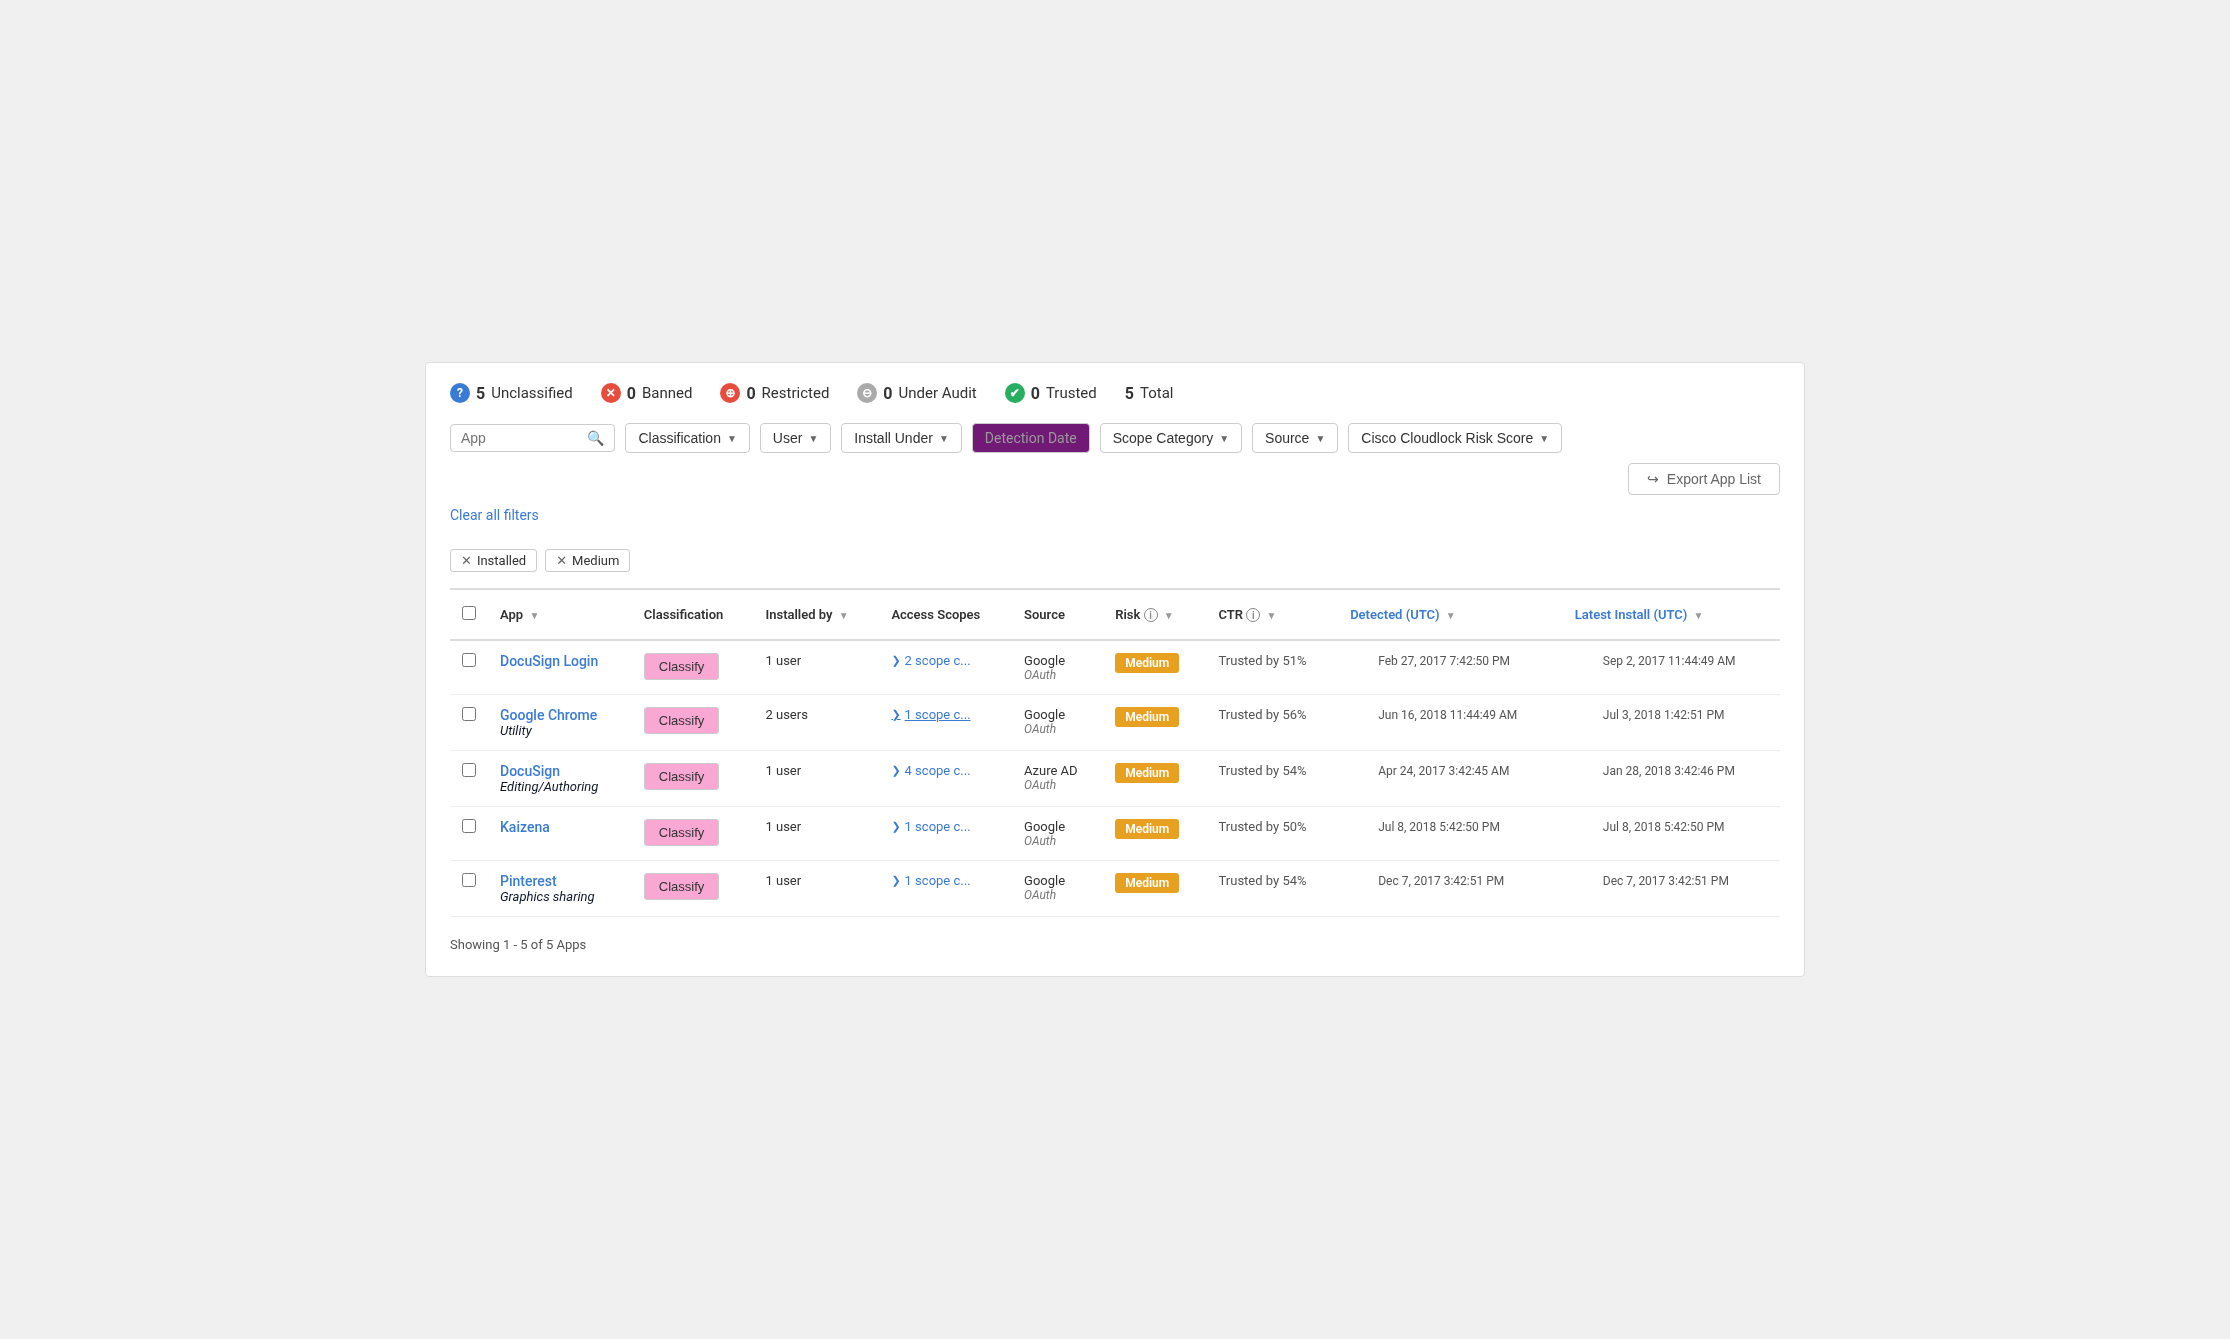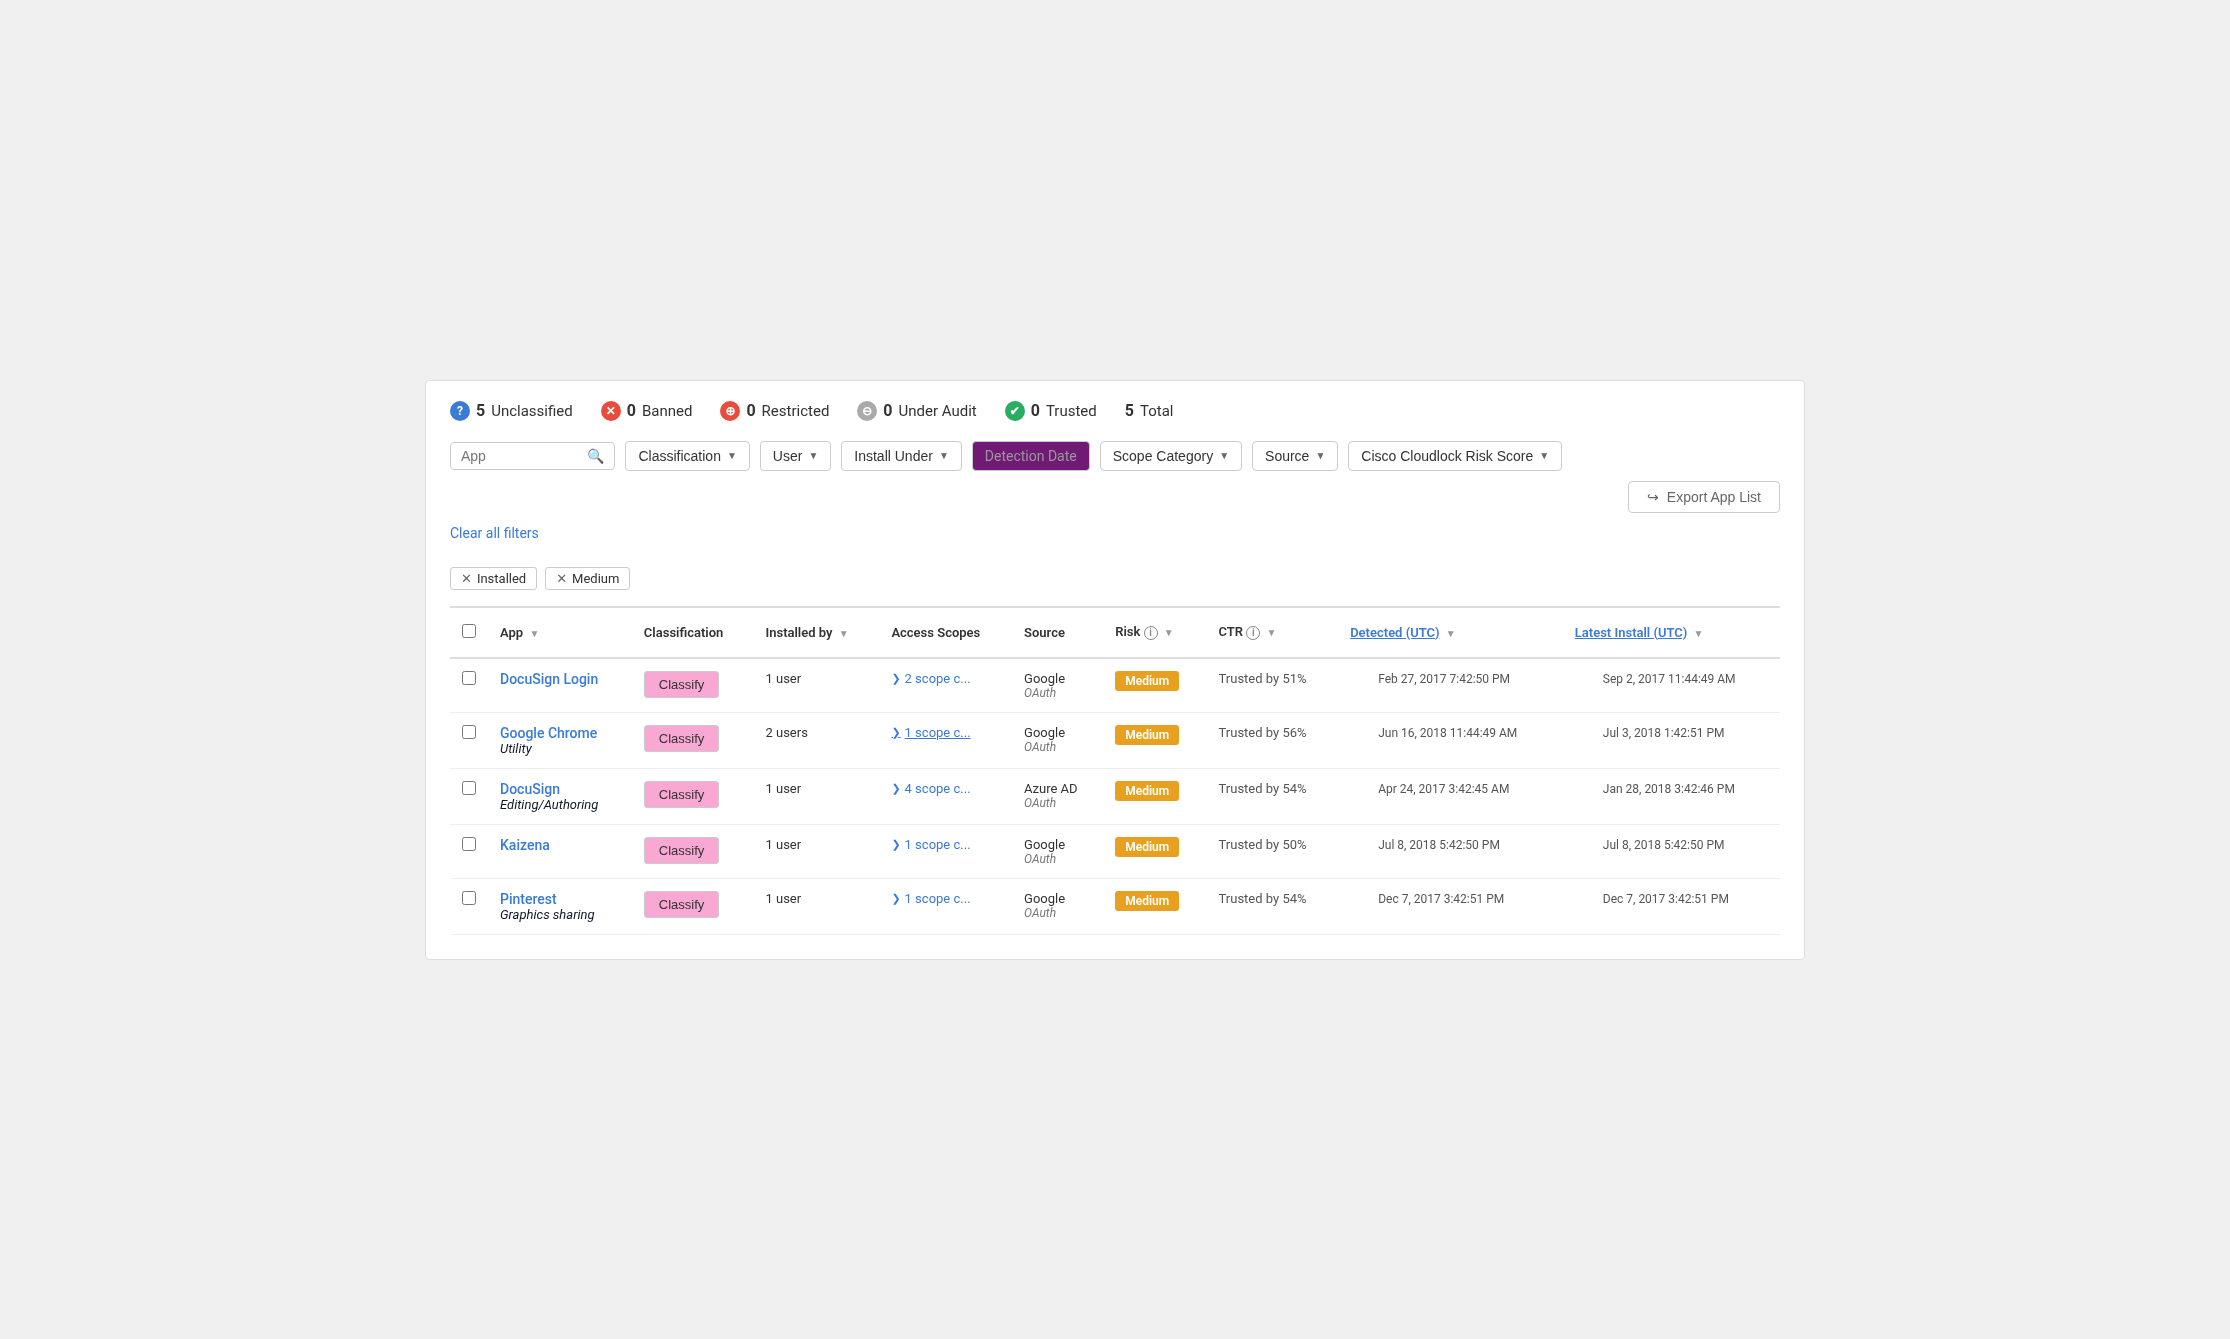--- a/index.html
+++ b/index.html
@@ -227,21 +227,21 @@
       font-size: 12px;
       font-weight: 600;
       color: #fff;
       white-space: nowrap;
     }
     .risk-medium { background: #e8a020; }
     .ctr-text { color: #555; font-size: 13px; }
     .date-text { font-size: 12px; color: #555; padding-left: 28px; }
     .checkbox-col { width: 32px; }
     th .sort-icon { font-size: 10px; color: #999; margin-left: 3px; }
-    .col-header-blue { color: #3a7bd5; text-decoration: underline; }
+    .col-header-blue { color: #3a7bd5; }
     .info-icon {
       display: inline-flex;
       align-items: center;
       justify-content: center;
       width: 14px;
       height: 14px;
       border-radius: 50%;
       border: 1px solid #888;
       font-size: 10px;
       color: #888;
@@ -583,14 +583,17 @@
         <span class="date-text">Dec 7, 2017 3:42:51 PM</span>
       </td>
       <td>
         <span class="date-text">Dec 7, 2017 3:42:51 PM</span>
       </td>
     </tr>
       </tbody>
   </table>
 
   
+  <div class="showing-text">
+    <span>Showing 1 - 5 of 5 Apps</span>
+  </div>
 
 </div>
 
 </body></html>

